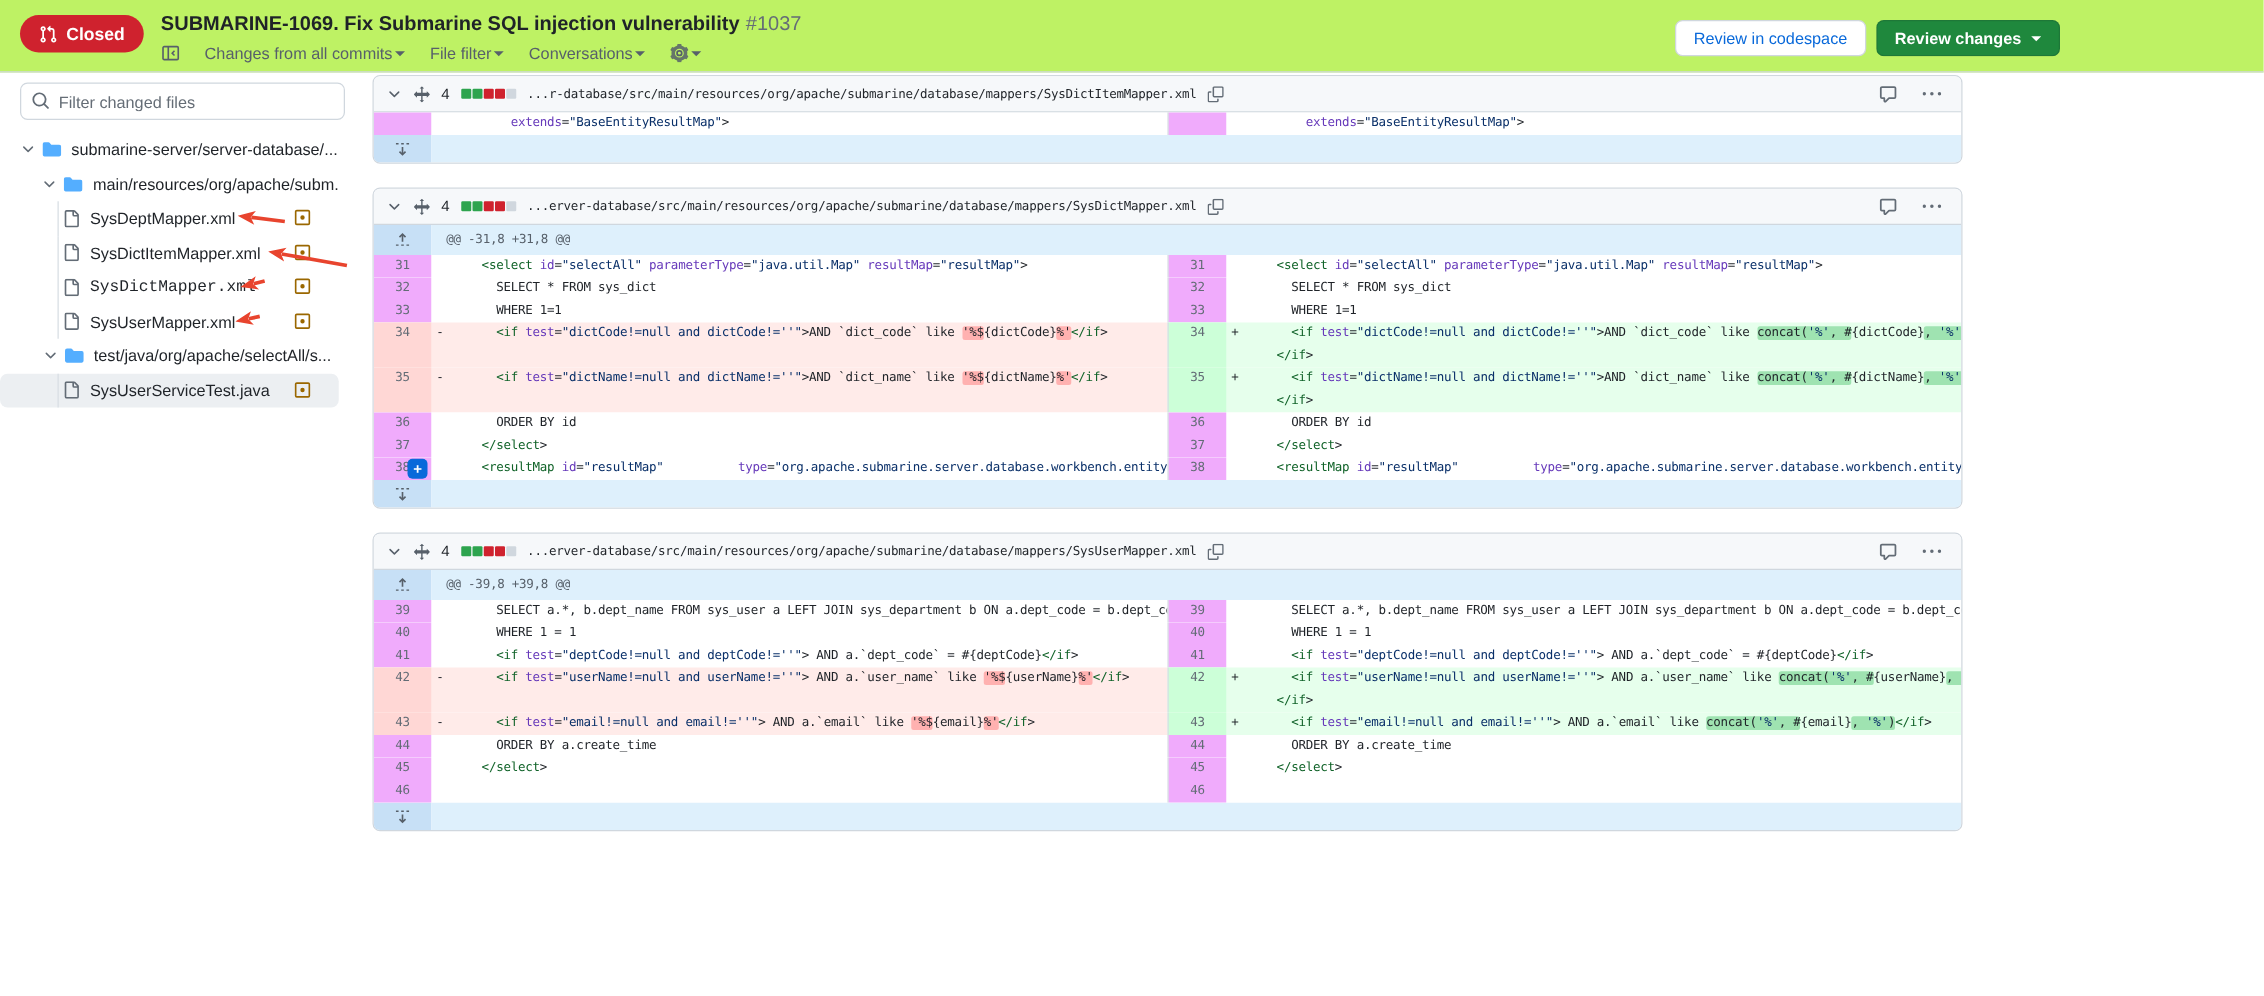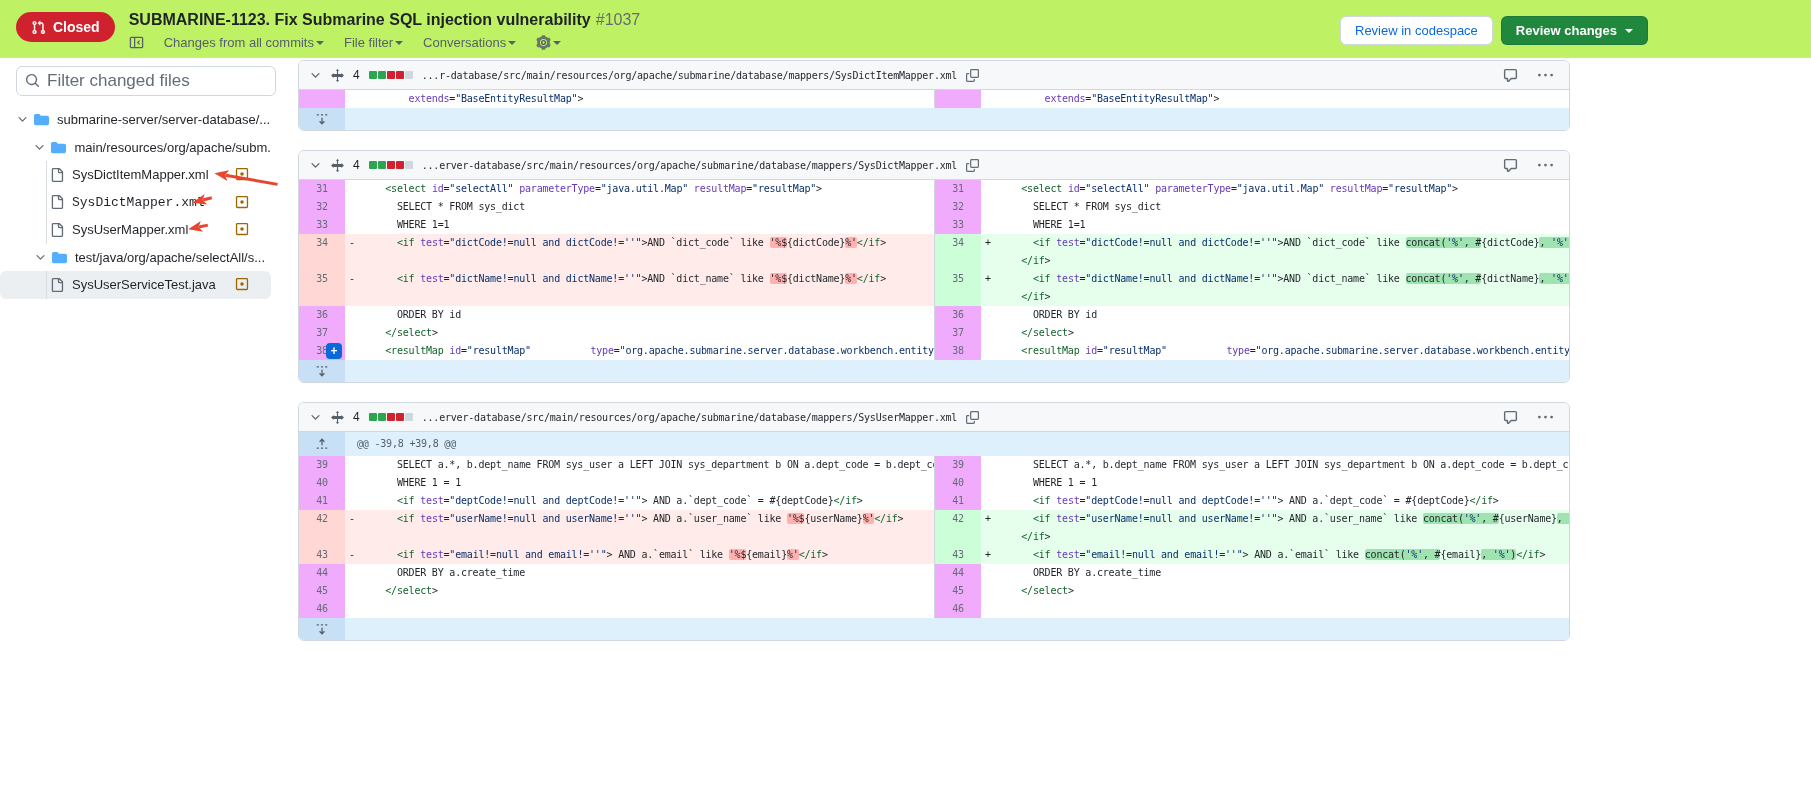--- a/index.html
+++ b/index.html
@@ -21,21 +21,21 @@
   .header-actions{position:absolute;left:1340px;top:16px;display:flex;gap:8px}
   .btn{font-size:13px;border-radius:6px;padding:6px 14px;cursor:pointer;white-space:nowrap;
     display:inline-flex;align-items:center;gap:8px;border:1px solid #d0d7de;font-weight:500}
   .btn-codespace{background:#fff;color:#0969da}
   .btn-review{background:#1f883d;color:#fff;border-color:rgba(27,31,36,.15);font-weight:600}
   
   .body-row{display:flex;height:739px}
   .sidebar{width:290px;flex:none;padding-top:8px;position:relative}
   .filter-box{margin:0 14px 10px 16px;position:relative}
   .filter-input{width:100%;height:30px;border:1px solid #d0d7de;border-radius:6px;background:#fff;
-    padding:0 8px 0 30px;font-size:17px;color:#1f2328;outline:none}
+    padding:0 8px 0 30px;font-size:13px;color:#1f2328;outline:none}
   .filter-input::placeholder{color:#656d76}
   .search-icon{position:absolute;left:9px;top:7px}
   .tree{font-size:13px}
   .tree-row{height:27.5px;display:flex;align-items:center;position:relative;cursor:pointer;margin-right:19px}
   .tree-row.selected{background:rgba(208,215,222,.4);border-radius:6px}
   .tree-row .chev{width:16px;margin-right:4px;display:flex;justify-content:center}
   .tree-row .ticon{margin-right:8px;flex:none}
   .tree-label{white-space:nowrap;overflow:hidden;color:#1f2328}
   .guide{position:absolute;left:46px;top:0;bottom:0;width:1px;background:#d8dee4}
   .mod-icon{position:absolute;right:22px;top:6px}
@@ -83,21 +83,21 @@
   <div class="state-pill">
     <span>
       <svg width="15" height="15" viewBox="0 0 16 16">
           <path fill="#fff" d="M1.5 3.25a2.25 2.25 0 1 1 3 2.122v5.256a2.251 2.251 0 1 1-1.5 0V5.372A2.25 2.25 0 0 1 1.5 3.25Zm5.677-.177L9.573.677A.25.25 0 0 1 10 .854V2.5h1A2.5 2.5 0 0 1 13.5 5v5.628a2.251 2.251 0 1 1-1.5 0V5a1 1 0 0 0-1-1h-1v1.646a.25.25 0 0 1-.427.177L7.177 3.427a.25.25 0 0 1 0-.354ZM3.75 2.5a.75.75 0 1 0 0 1.5.75.75 0 0 0 0-1.5Zm0 9.5a.75.75 0 1 0 0 1.5.75.75 0 0 0 0-1.5Zm8.25.75a.75.75 0 1 0 1.5 0 .75.75 0 0 0-1.5 0Z"></path>
         </svg>
     </span>
     <span>Closed</span>
   </div>
   <div>
     <div class="title-row">
-      <span class="pr-title">SUBMARINE-1123. Fix Submarine SQL injection vulnerability</span><span class="pr-number">#1037</span>
+      <span class="pr-title">SUBMARINE-1069. Fix Submarine SQL injection vulnerability</span><span class="pr-number">#1037</span>
     </div>
     <div class="toolbar-row">
       <span class="hicon">
         <svg width="15" height="15" viewBox="0 0 16 16">
             <path fill="none" stroke="#57606a" stroke-width="1.4" d="M2.5 2.5h11a1 1 0 0 1 1 1v9a1 1 0 0 1-1 1h-11a1 1 0 0 1-1-1v-9a1 1 0 0 1 1-1Z"></path>
             <path stroke="#57606a" stroke-width="1.4" d="M6 2.5v11"></path>
             <path fill="none" stroke="#57606a" stroke-width="1.3" d="m11.3 6 -2 2 2 2"></path>
           </svg>
       </span>
       <span class="menu-item">
@@ -169,20 +169,40 @@
           </span>
           <span class="tree-label">main/resources/org/apache/subm...</span>
         </div>
         <div class="tree-row" style="padding-left: 50px;">
           <span class="guide"></span>
           <span class="ticon">
             <svg width="14" height="14" viewBox="0 0 16 16">
               <path fill="#636c76" d="M2 1.75C2 .784 2.784 0 3.75 0h6.586c.464 0 .909.184 1.237.513l2.914 2.914c.329.328.513.773.513 1.237v9.586A1.75 1.75 0 0 1 13.25 16h-9.5A1.75 1.75 0 0 1 2 14.25Zm1.75-.25a.25.25 0 0 0-.25.25v12.5c0 .138.112.25.25.25h9.5a.25.25 0 0 0 .25-.25V6h-2.75A1.75 1.75 0 0 1 9 4.25V1.5Zm6.75.062V4.25c0 .138.112.25.25.25h2.688l-.011-.013-2.914-2.914-.013-.011Z"></path>
             </svg>
           </span>
+          <span class="tree-label">SysDeptMapper.xml</span>
+          <span class="mod-icon">
+            <svg width="14" height="14" viewBox="0 0 16 16">
+              <path fill="#9a6700" d="M13.25 1c.966 0 1.75.784 1.75 1.75v10.5A1.75 1.75 0 0 1 13.25 15H2.75A1.75 1.75 0 0 1 1 13.25V2.75C1 1.784 1.784 1 2.75 1ZM2.75 2.5a.25.25 0 0 0-.25.25v10.5c0 .138.112.25.25.25h10.5a.25.25 0 0 0 .25-.25V2.75a.25.25 0 0 0-.25-.25ZM8 10a2 2 0 1 1 0-4 2 2 0 0 1 0 4Z"></path>
+            </svg>
+          </span>
+          <span class="red-arrow" style="left:190px;top:7px;transform:rotate(7deg)">
+            <svg width="40" height="14" viewBox="0 0 40 14">
+              <line x1="38" y1="7" x2="11" y2="7" stroke="#e8442e" stroke-width="3"></line>
+              <polygon points="0,7 14,1.5 10.5,7 14,12.5" fill="#e8442e"></polygon>
+            </svg>
+          </span>
+        </div>
+        <div class="tree-row" style="padding-left: 50px;">
+          <span class="guide"></span>
+          <span class="ticon">
+            <svg width="14" height="14" viewBox="0 0 16 16">
+              <path fill="#636c76" d="M2 1.75C2 .784 2.784 0 3.75 0h6.586c.464 0 .909.184 1.237.513l2.914 2.914c.329.328.513.773.513 1.237v9.586A1.75 1.75 0 0 1 13.25 16h-9.5A1.75 1.75 0 0 1 2 14.25Zm1.75-.25a.25.25 0 0 0-.25.25v12.5c0 .138.112.25.25.25h9.5a.25.25 0 0 0 .25-.25V6h-2.75A1.75 1.75 0 0 1 9 4.25V1.5Zm6.75.062V4.25c0 .138.112.25.25.25h2.688l-.011-.013-2.914-2.914-.013-.011Z"></path>
+            </svg>
+          </span>
           <span class="tree-label">SysDictItemMapper.xml</span>
           <span class="mod-icon">
             <svg width="14" height="14" viewBox="0 0 16 16">
               <path fill="#9a6700" d="M13.25 1c.966 0 1.75.784 1.75 1.75v10.5A1.75 1.75 0 0 1 13.25 15H2.75A1.75 1.75 0 0 1 1 13.25V2.75C1 1.784 1.784 1 2.75 1ZM2.75 2.5a.25.25 0 0 0-.25.25v10.5c0 .138.112.25.25.25h10.5a.25.25 0 0 0 .25-.25V2.75a.25.25 0 0 0-.25-.25ZM8 10a2 2 0 1 1 0-4 2 2 0 0 1 0 4Z"></path>
             </svg>
           </span>
           <span class="red-arrow" style="left:214px;top:11px;transform:rotate(10deg)">
             <svg width="66" height="14" viewBox="0 0 66 14">
               <line x1="64" y1="7" x2="11" y2="7" stroke="#e8442e" stroke-width="3"></line>
               <polygon points="0,7 14,1.5 10.5,7 14,12.5" fill="#e8442e"></polygon>
@@ -355,20 +375,29 @@
               </svg>
             </span>
             <span class="hicon">
               <svg width="15" height="15" viewBox="0 0 16 16">
                 <path fill="#636c76" d="M8 9a1.5 1.5 0 1 0 0-3 1.5 1.5 0 0 0 0 3ZM1.5 9a1.5 1.5 0 1 0 0-3 1.5 1.5 0 0 0 0 3Zm13 0a1.5 1.5 0 1 0 0-3 1.5 1.5 0 0 0 0 3Z"></path>
               </svg>
             </span>
           </span>
         </div>
         <div class="diff">
+          <div class="hunk">
+            <span class="gut">
+              <svg width="14" height="14" viewBox="0 0 16 16">
+                <path fill="#57606a" d="M8 1.5 11.3 4.8l-1.06 1.06L8.75 4.37V9.5h-1.5V4.37L5.76 5.86 4.7 4.8Z"></path>
+                <path fill="#57606a" d="M2 12h2.4v1.3H2Zm4.8 0h2.4v1.3H6.8Zm4.8 0H14v1.3h-2.4Z"></path>
+              </svg>
+            </span>
+            <span class="hunk-text">@@ -31,8 +31,8 @@</span>
+          </div>
           <div class="drow">
             <div class="side t-ctx">
               <span class="lnum n-ctx">31</span>
               <span class="lcode"><span class="cl"><span class="sgn"></span>    <span class="tk-t">&lt;select</span> <span class="tk-a">id</span>=<span class="tk-s">"selectAll"</span> <span class="tk-a">parameterType</span>=<span class="tk-s">"java.util.Map"</span> <span class="tk-a">resultMap</span>=<span class="tk-s">"resultMap"</span>&gt;</span></span>
             </div>
             <div class="side rgt t-ctx">
               <span class="lnum n-ctx">31</span>
               <span class="lcode"><span class="cl"><span class="sgn"></span>    <span class="tk-t">&lt;select</span> <span class="tk-a">id</span>=<span class="tk-s">"selectAll"</span> <span class="tk-a">parameterType</span>=<span class="tk-s">"java.util.Map"</span> <span class="tk-a">resultMap</span>=<span class="tk-s">"resultMap"</span>&gt;</span></span>
             </div>
           </div>

